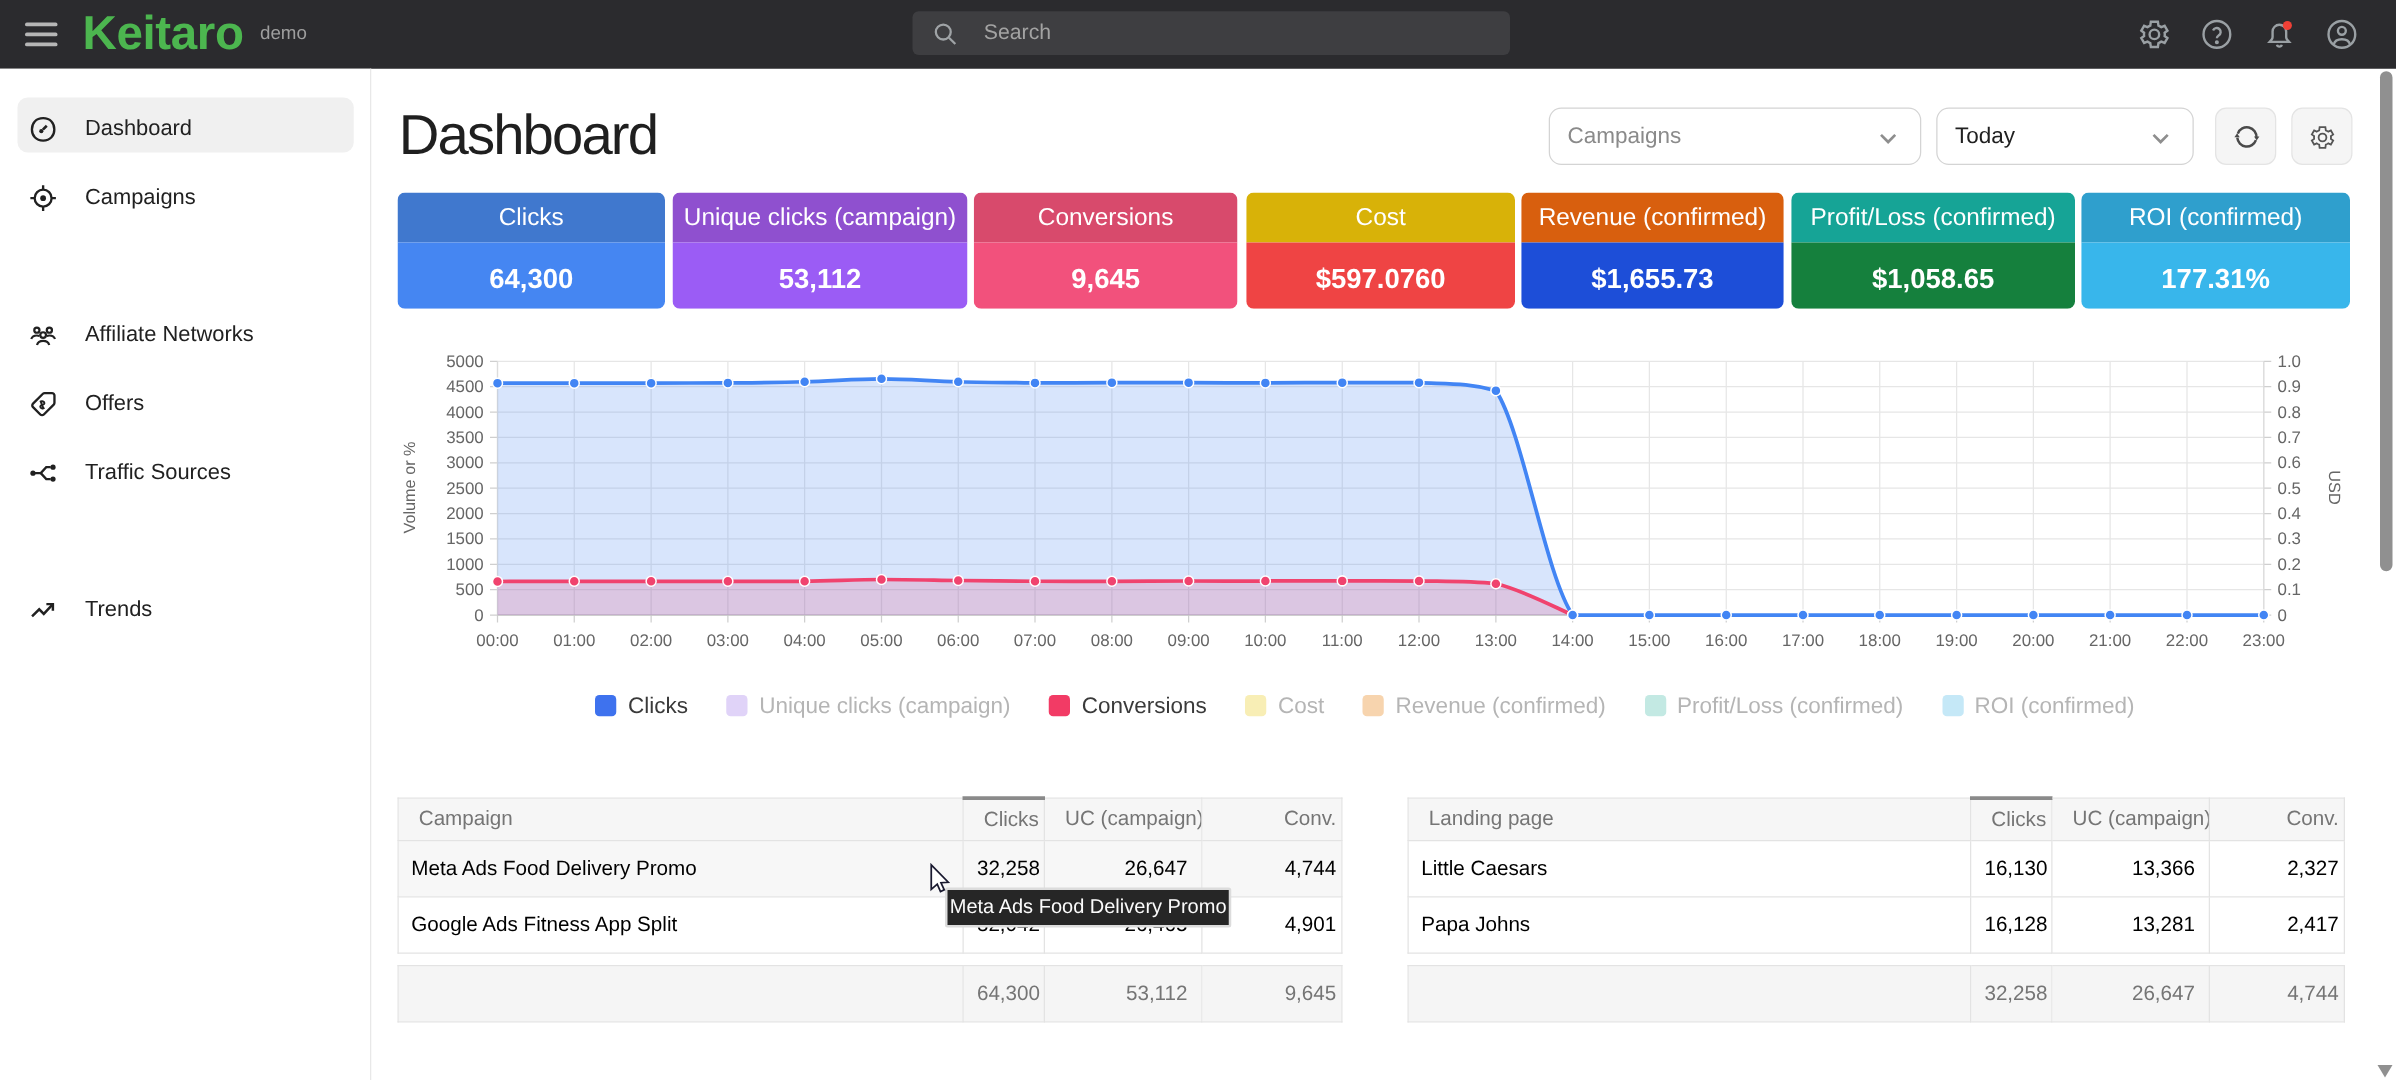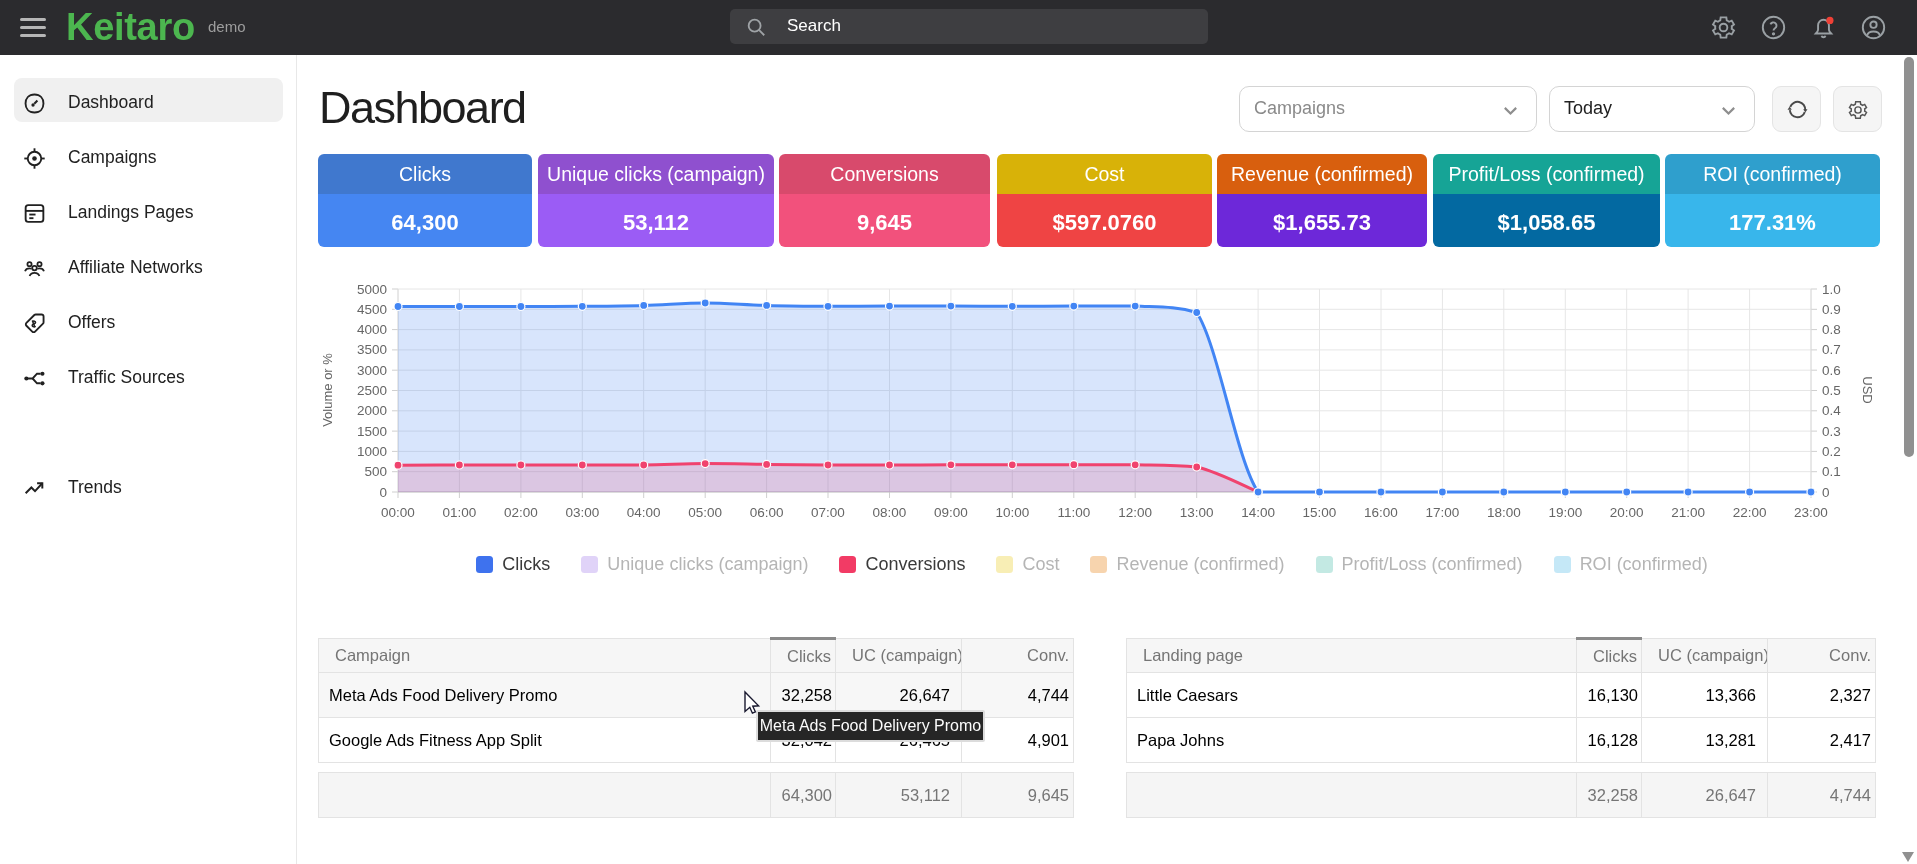--- a/index.html
+++ b/index.html
@@ -9,21 +9,21 @@
 
 
 #topbar { position:absolute; left:0; top:0; width:1917px; height:55px; background:#2b2b2e; }
 #burger { position:absolute; left:20px; top:18px; width:26px; height:19px; }
 #burger span { position:absolute; left:0; width:26px; height:2.6px; border-radius:2px; background:#b6b6b6; }
 #burger span:nth-child(1){top:0;} #burger span:nth-child(2){top:8px;} #burger span:nth-child(3){top:16px;}
 #logo { position:absolute; left:66px; top:6px; font-size:38px; font-weight:bold; letter-spacing:-0.3px; color:#4cb64f; }
 #demo { position:absolute; left:208px; top:18px; font-size:15px; color:#9e9e9e; }
 #search { position:absolute; left:730px; top:9px; width:478px; height:35px; background:#3e3e41; border-radius:5px; }
 #search svg { position:absolute; left:15px; top:7px; }
-#search .ph { position:absolute; left:57px; top:7px; font-size:17px; color:#ffffff; }
+#search .ph { position:absolute; left:57px; top:7px; font-size:17px; color:#a3a3a3; }
 .topicon { position:absolute; top:14px; }
 
 
 #sidebar { position:absolute; left:0; top:55px; width:297px; height:809px; background:#fff; border-right:1px solid #e8e8e8; }
 .sitem { position:absolute; left:0; width:297px; height:55px; }
 .sitem svg.ic { position:absolute; left:22px; top:15px; }
 .sitem .lbl { position:absolute; left:68px; top:16px; font-size:17.5px; color:#212121; }
 #active-bg { position:absolute; left:14px; top:23px; width:269px; height:44px; background:#f0f0f0; border-radius:8px; }
 .chev { position:absolute; left:253px; top:16px; }
 
@@ -116,29 +116,20 @@
       <svg class="ic" width="25" height="25" viewBox="0 0 24 24" fill="none" stroke="#212121" stroke-width="1.8">
         <circle cx="12" cy="12" r="6.5"></circle>
         <circle cx="12" cy="12" r="2.2" fill="#212121" stroke="none"></circle>
         <line x1="12" y1="2.2" x2="12" y2="5.5"></line>
           <line x1="12" y1="18.5" x2="12" y2="21.8"></line>
         <line x1="2.2" y1="12" x2="5.5" y2="12"></line>
           <line x1="18.5" y1="12" x2="21.8" y2="12"></line>
       </svg>
       <div class="lbl">Campaigns</div>
     </div>
-    <div class="sitem" style="top:131px">
-      <svg class="ic" width="25" height="25" viewBox="0 0 24 24" fill="none" stroke="#212121" stroke-width="1.8">
-        <rect x="3.5" y="4" width="17" height="16" rx="2.5"></rect>
-        <line x1="3.5" y1="9.5" x2="20.5" y2="9.5"></line>
-        <line x1="7" y1="13" x2="13" y2="13"></line>
-        <line x1="7" y1="16.5" x2="11" y2="16.5"></line>
-      </svg>
-      <div class="lbl">Landings Pages</div>
-    </div>
     <div class="sitem" style="top:186px">
       <svg class="ic" width="25" height="25" viewBox="0 0 24 24" fill="none" stroke="#212121" stroke-width="1.7">
         <circle cx="7.2" cy="7.8" r="2"></circle>
           <circle cx="16.8" cy="7.8" r="2"></circle>
         <path d="M2.9 14.6c.6-1.8 2.3-2.7 4.3-2.7.7 0 1.4.1 2 .35"></path>
         <path d="M21.1 14.6c-.6-1.8-2.3-2.7-4.3-2.7-.7 0-1.4.1-2 .35"></path>
         <circle cx="12" cy="11.6" r="2.2"></circle>
         <path d="M7.3 19.2c.6-2 2.5-3.1 4.7-3.1s4.1 1.1 4.7 3.1"></path>
       </svg>
       <div class="lbl">Affiliate Networks</div>
@@ -209,25 +200,25 @@
   <div class="card" style="left:779px; width:211px;">
     <div class="hd" style="background:#d84a6c">Conversions</div>
     <div class="bd" style="background:#f2517c">9,645</div>
   </div>
   <div class="card" style="left:997px; width:215px;">
     <div class="hd" style="background:#d8b208">Cost</div>
     <div class="bd" style="background:#ef4444">$597.0760</div>
   </div>
   <div class="card" style="left:1217px; width:210px;">
     <div class="hd" style="background:#d85f0e">Revenue (confirmed)</div>
-    <div class="bd" style="background:#6d28d9">$1,655.73</div>
+    <div class="bd" style="background:#1d4ed8">$1,655.73</div>
   </div>
   <div class="card" style="left:1433px; width:227px;">
     <div class="hd" style="background:#16a496">Profit/Loss (confirmed)</div>
-    <div class="bd" style="background:#0369a1">$1,058.65</div>
+    <div class="bd" style="background:#15803d">$1,058.65</div>
   </div>
   <div class="card" style="left:1665px; width:215px;">
     <div class="hd" style="background:#2f9fcd">ROI (confirmed)</div>
     <div class="bd" style="background:#38b6eb">177.31%</div>
   </div>
 
   <div id="chartwrap" style="position:absolute; left:318px; top:278px; width:1572px; height:260px;"><svg width="1572" height="260" viewBox="0 0 1572 260" font-family="Liberation Sans, sans-serif">
 <line x1="80.0" y1="214.0" x2="1493.0" y2="214.0" stroke="#e6e6e6" stroke-width="1"></line>
 <line x1="80.0" y1="193.7" x2="1493.0" y2="193.7" stroke="#e6e6e6" stroke-width="1"></line>
 <line x1="80.0" y1="173.4" x2="1493.0" y2="173.4" stroke="#e6e6e6" stroke-width="1"></line>

